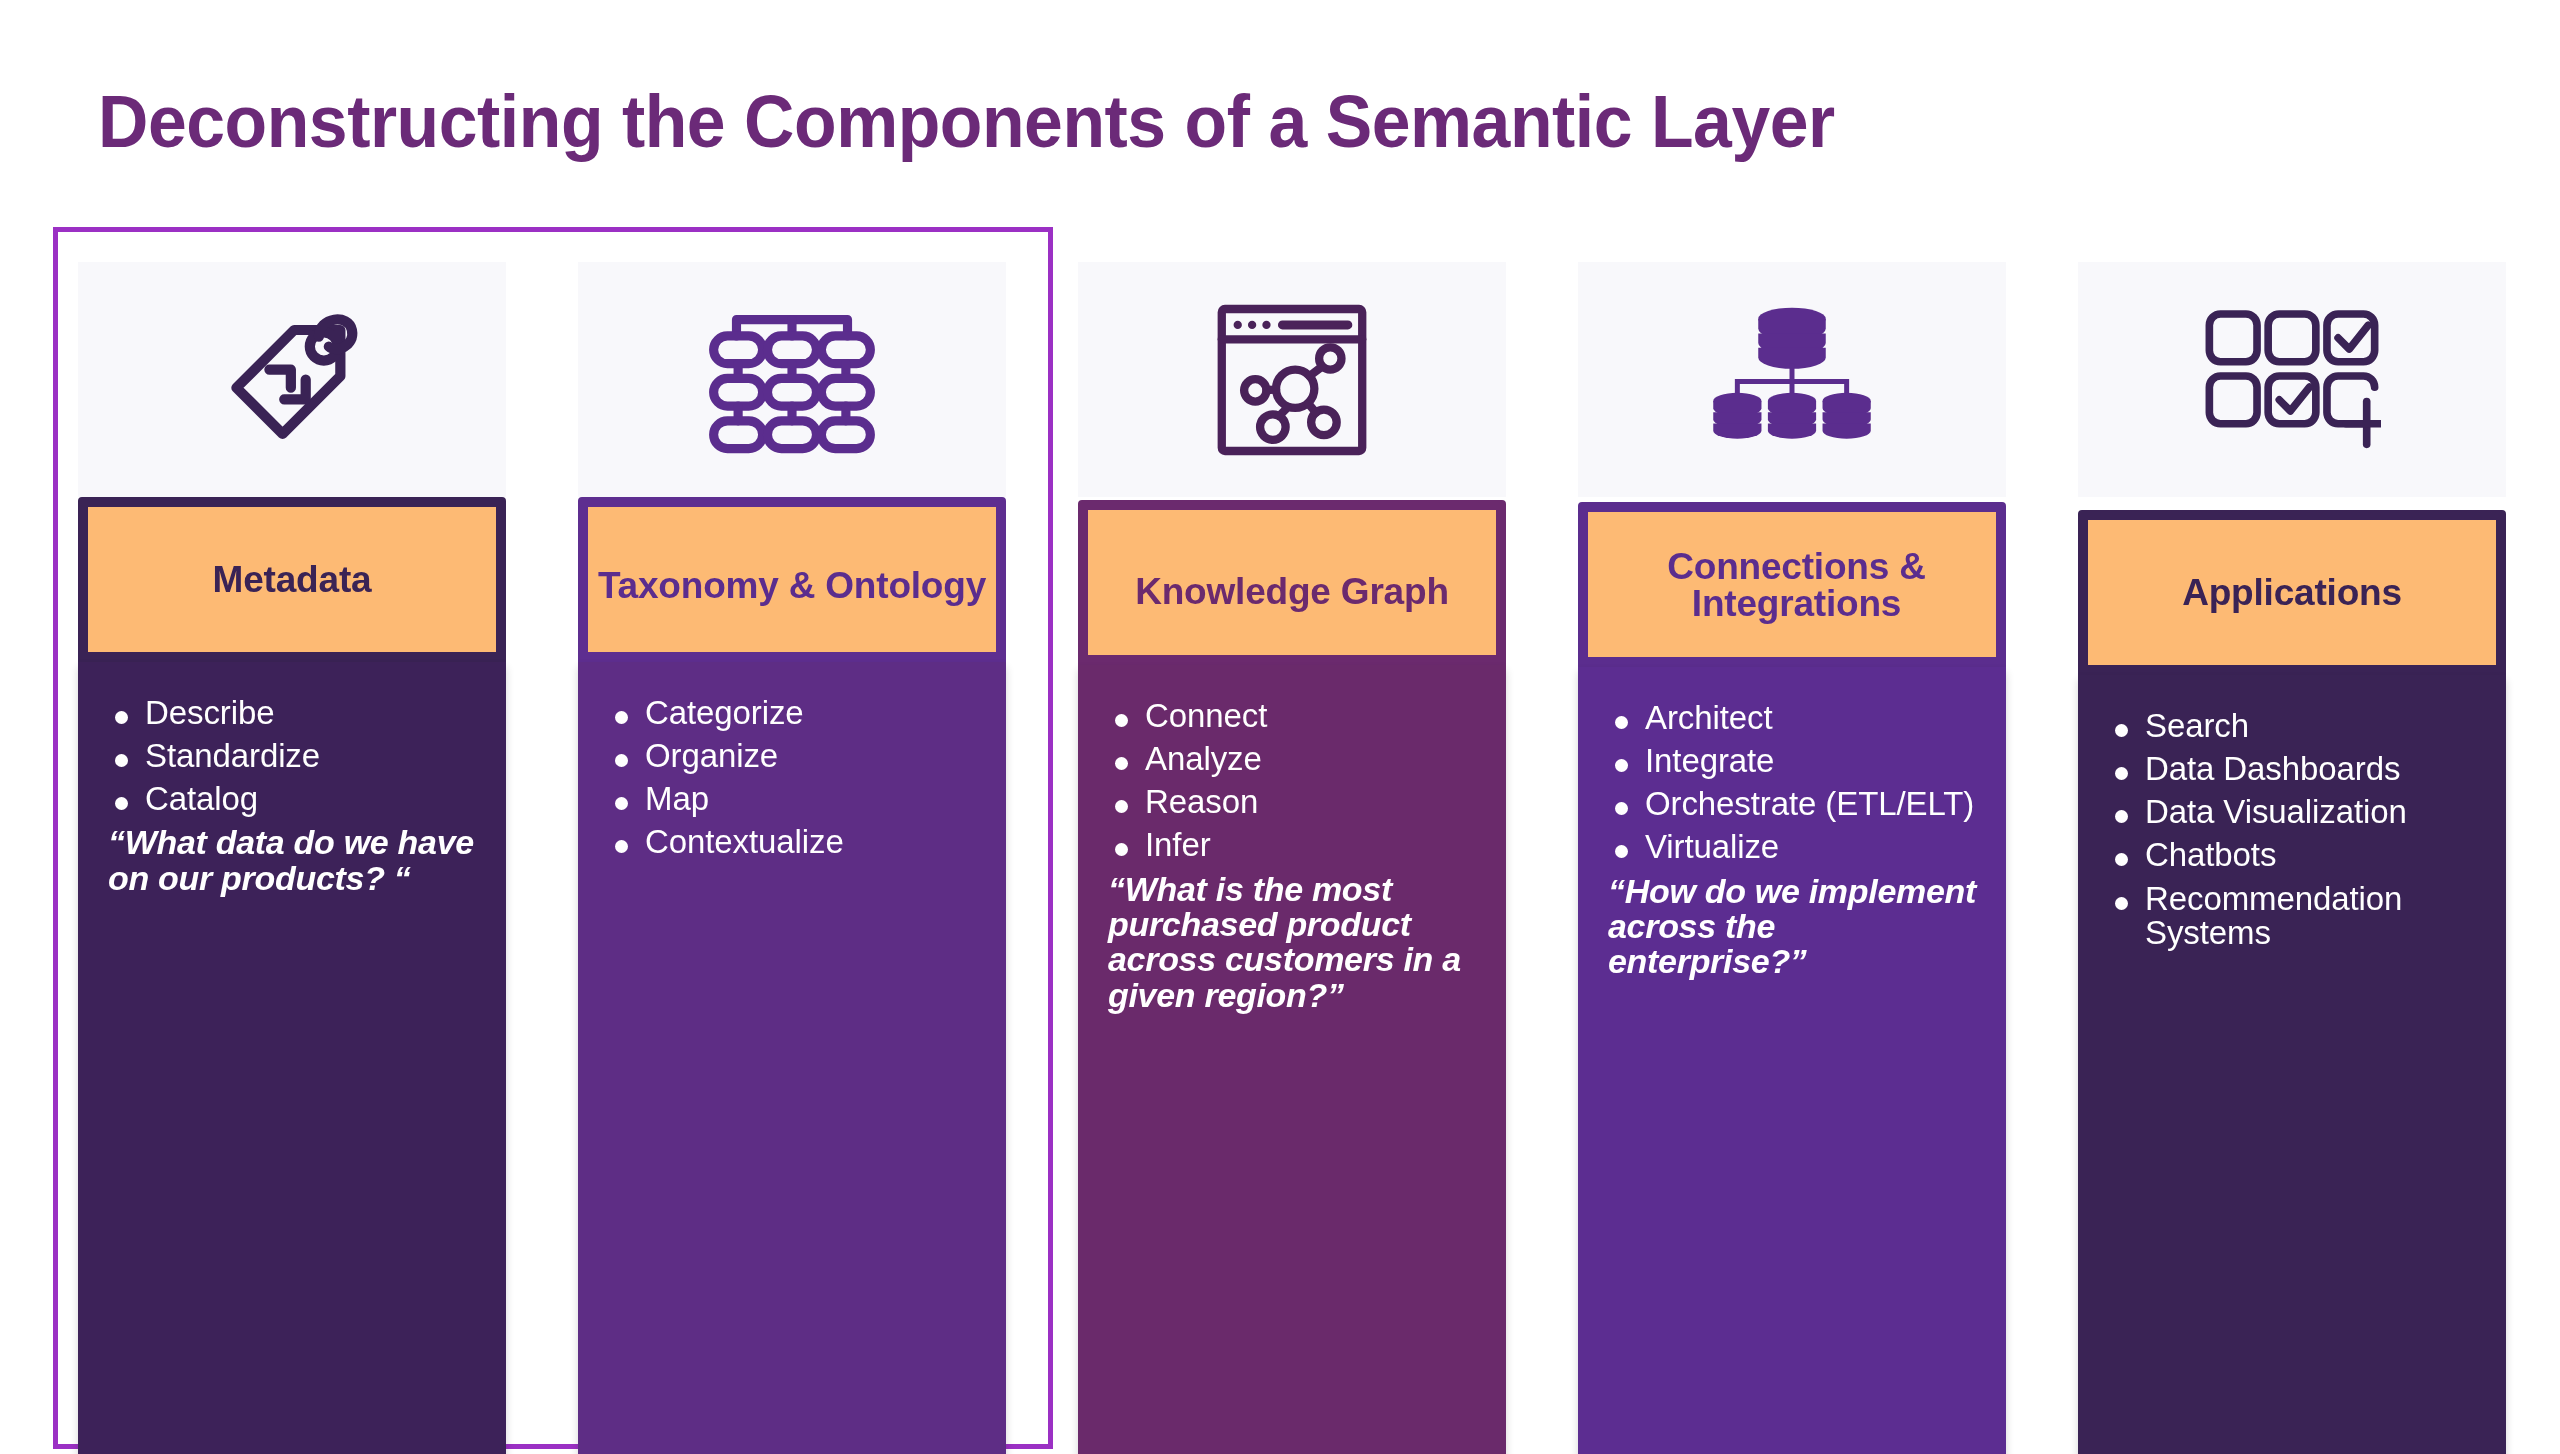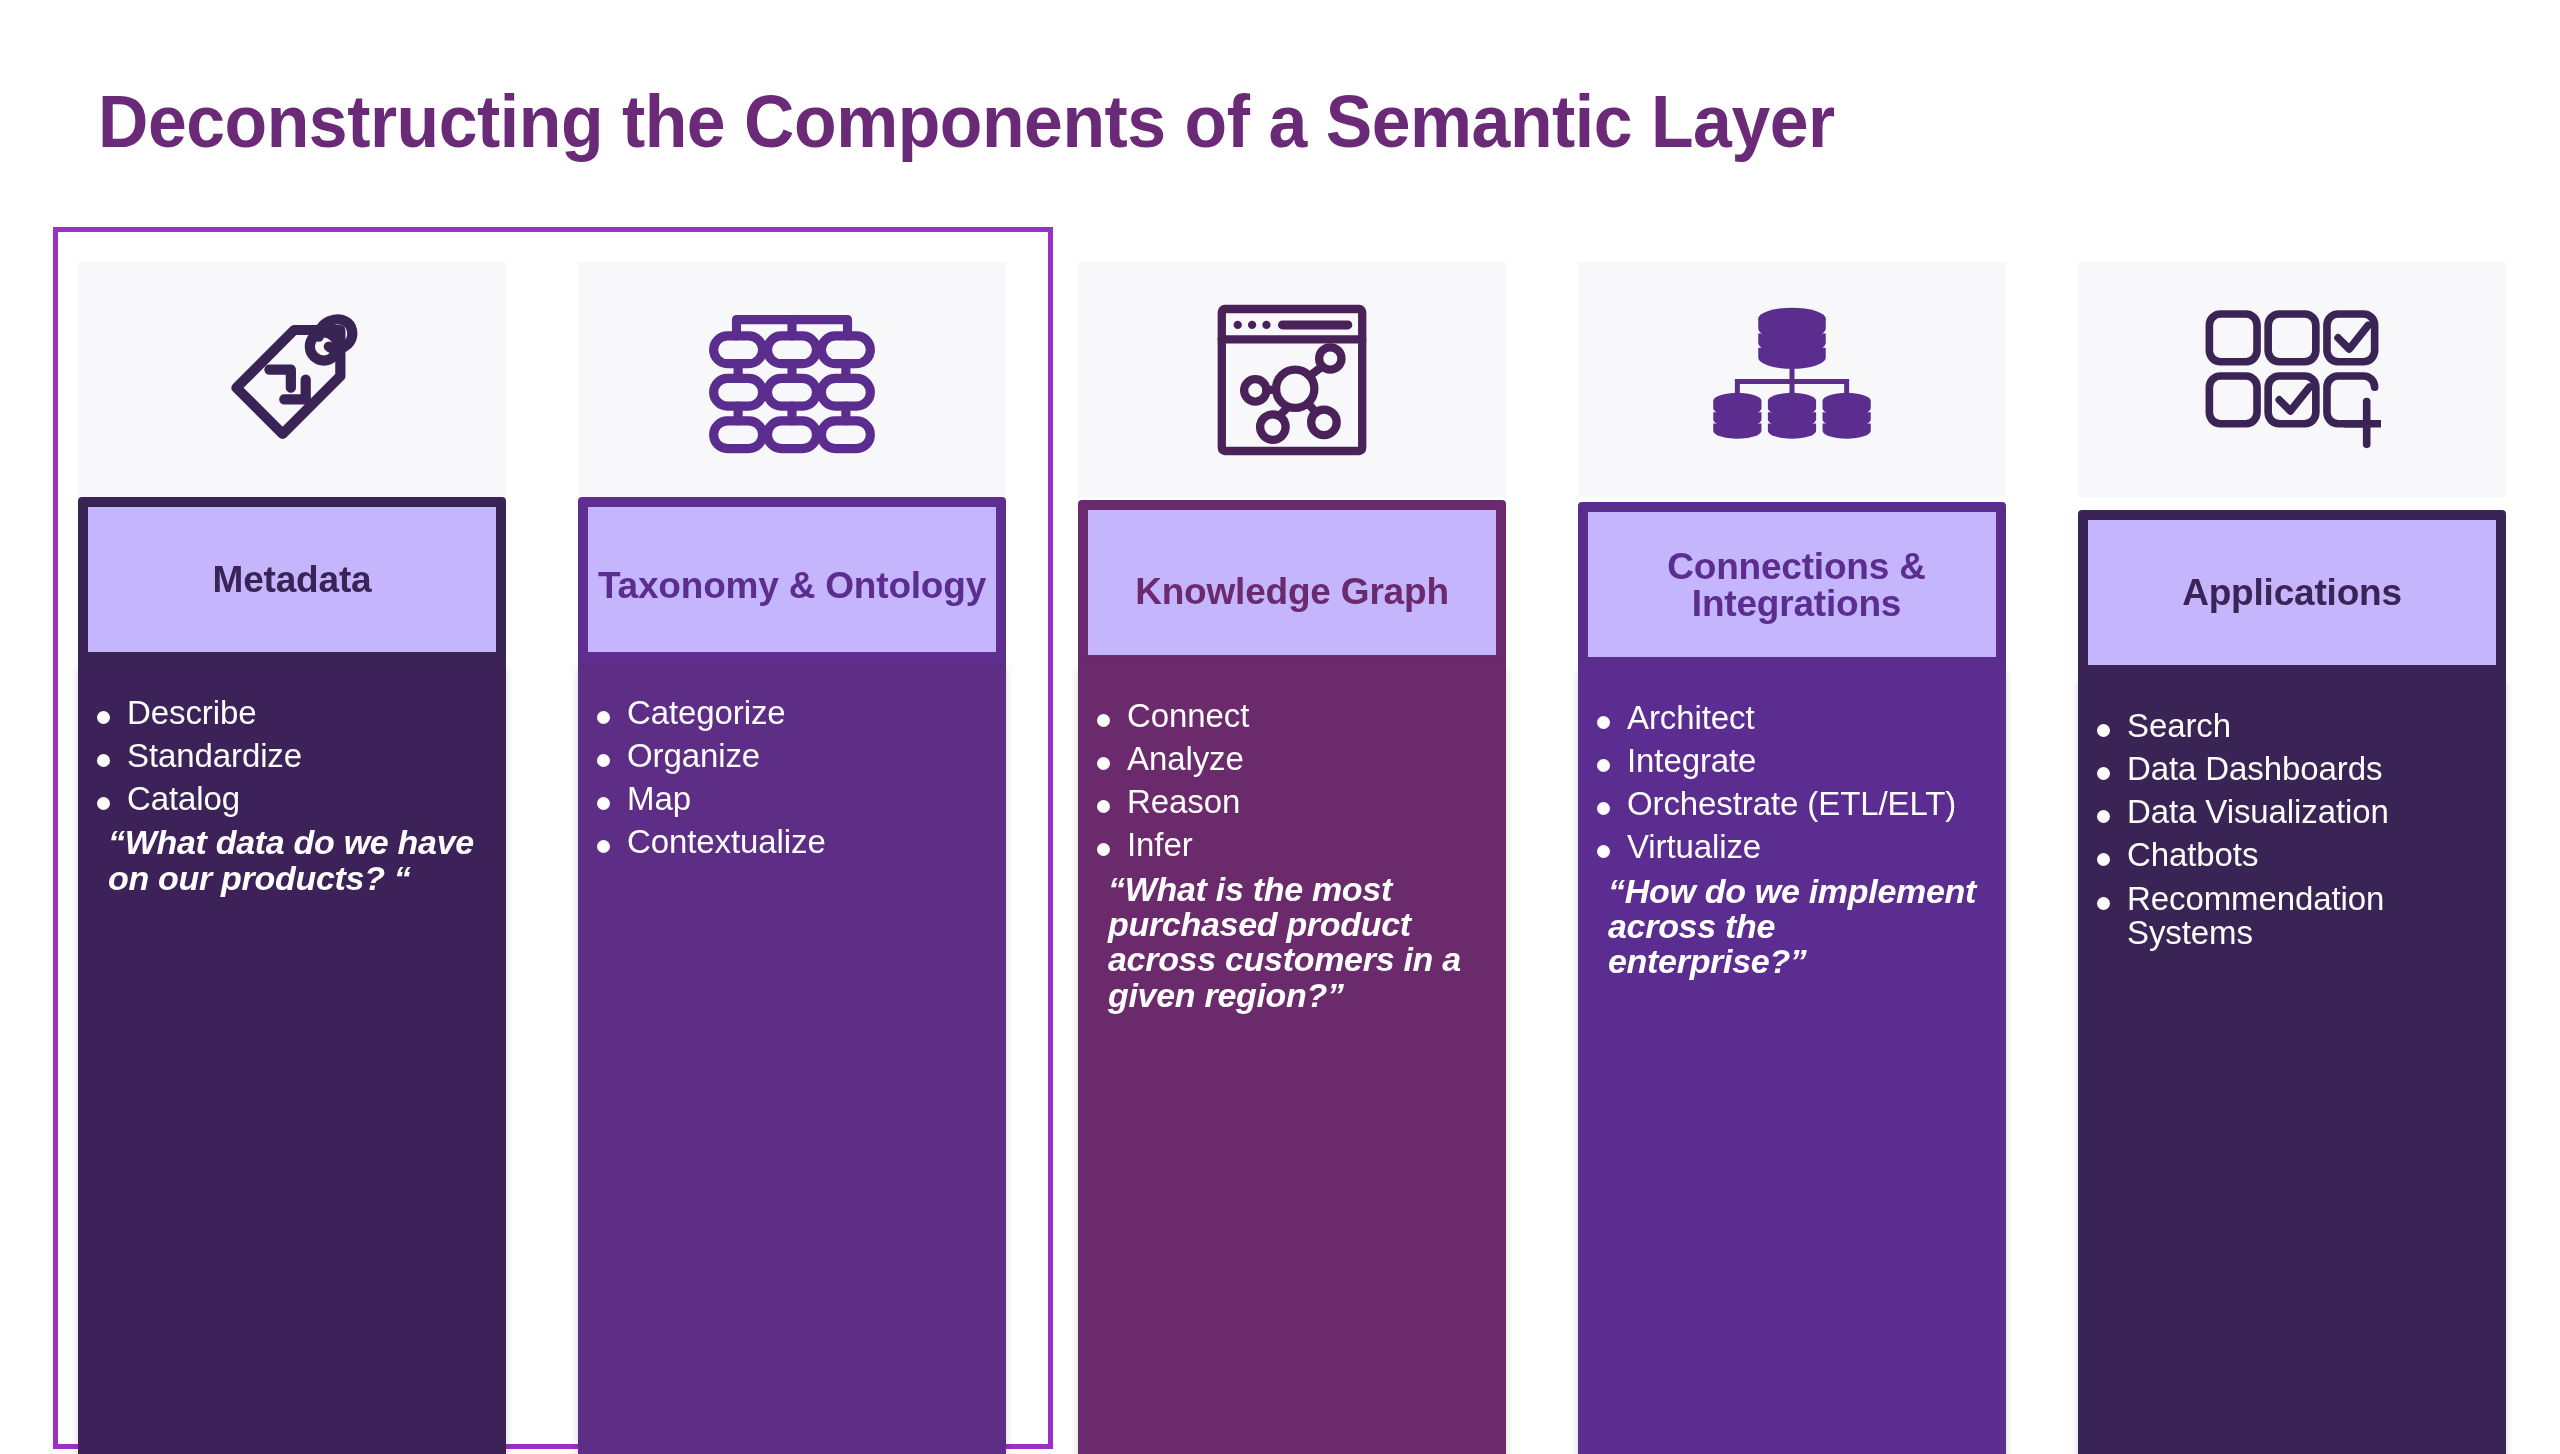--- a/index.html
+++ b/index.html
@@ -65,21 +65,21 @@
     align-items: center;
     justify-content: center;
   }
   .icon-panel svg { display: block; }
 
   .head-card {
     position: absolute;
     left: 0;
     width: 428px;
     box-sizing: border-box;
-    background: #c4b5fd;
+    background: #fdba74;
     display: flex;
     align-items: center;
     justify-content: center;
     text-align: center;
     border-radius: 4px 4px 0 0;
   }
   .head-card .head-label {
     font-size: 37px;
     font-weight: 700;
     line-height: 1.0;
@@ -93,21 +93,21 @@
     box-sizing: border-box;
     border-radius: 0 0 10px 10px;
     box-shadow: 0 5px 9px rgba(0,0,0,0.16);
     padding: 34px 0 0 0;
     color: #ffffff;
   }
 
   ul.bullets {
     list-style: none;
     margin: 0;
-    padding: 0 22px 0 13px;
+    padding: 0 22px 0 31px;
   }
   ul.bullets li {
     position: relative;
     padding-left: 36px;
     font-size: 33px;
     line-height: 1.035;
     margin-bottom: 9px;
     color: #ffffff;
     font-weight: 400;
     letter-spacing: -0.1px;

